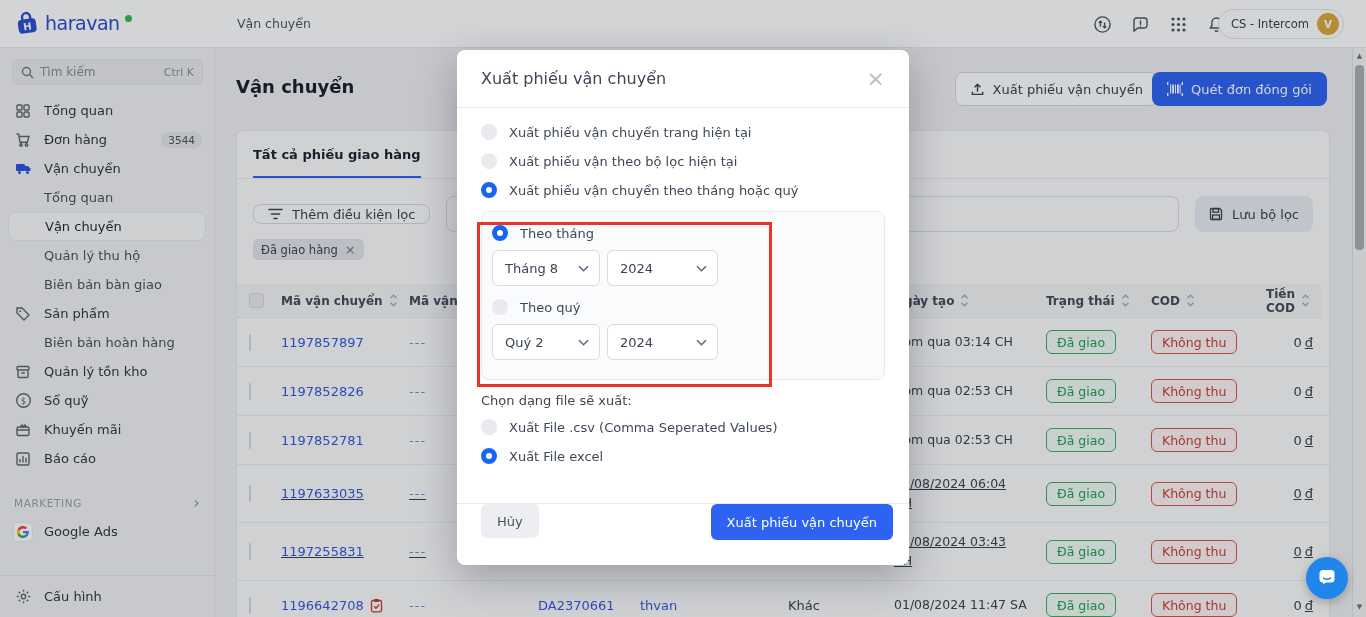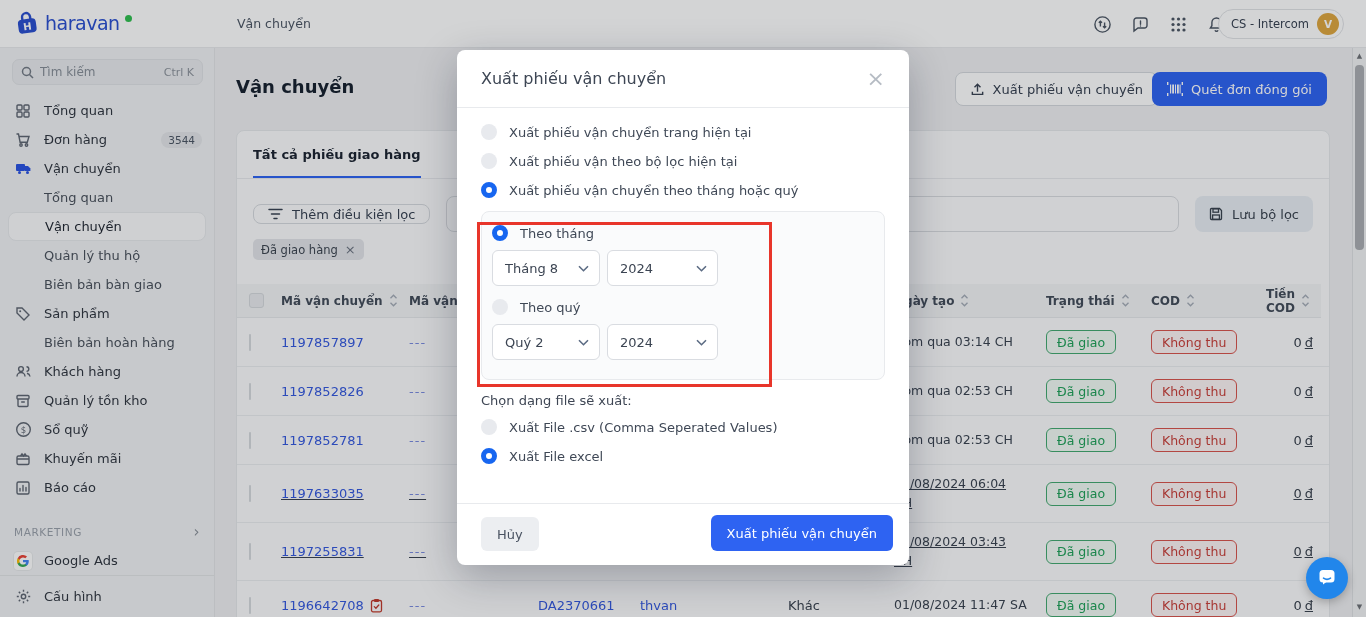--- a/index.html
+++ b/index.html
@@ -100,21 +100,21 @@
   .radio{width:16px;height:16px;border-radius:50%;background:#e8eaee;flex:none;}
   .radio.on{background:#fff;border:5px solid #1766F0;}
   .panel{margin-top:3px;border:1px solid #e8eaed;border-radius:8px;background:#fafbfc;padding:13px 10px 16px;position:relative;}
   .sel-row{display:flex;gap:7px;margin-top:9px;margin-bottom:13px;}
   .select{height:36px;border:1px solid #d9dce1;border-radius:6px;background:#fff;display:flex;align-items:center;padding:0 10px 0 12px;color:#3b4452;font-size:13px;cursor:pointer;}
   .select .chev{margin-left:auto;display:flex;color:#5b6b83;}
   .select.w1{width:108px;}
   .select.w2{width:111px;}
   .annotate{position:absolute;left:20px;top:172px;width:295px;height:165px;border:3px solid var(--annotation-red);z-index:60;pointer-events:none;}
   .file-label{margin:13px 0 11px;color:#3e4654;font-size:13px;}
-  .m-footer{position:absolute;left:0;right:0;bottom:0;height:62px;border-top:1px solid #e8eaed;display:flex;align-items:flex-end;justify-content:space-between;padding:0 16px 14px 24px;}
+  .m-footer{position:absolute;left:0;right:0;bottom:0;height:62px;border-top:1px solid #e8eaed;display:flex;align-items:flex-start;justify-content:space-between;padding:0 16px 14px 24px;}
   .btn-cancel{height:34px;padding:0 16px;background:#eceef1;border-radius:6px;color:#4a5362;font-size:13px;display:flex;align-items:center;cursor:pointer;}
   .btn-submit{height:36px;padding:0 16px;background:var(--accent);border-radius:6px;color:#fff;font-size:13px;display:flex;align-items:center;cursor:pointer;}
 
   .chat-fab{position:absolute;left:1306px;top:557px;width:42px;height:42px;border-radius:50%;background:var(--chat-blue);z-index:60;display:flex;align-items:center;justify-content:center;box-shadow:0 3px 10px rgba(0,0,0,.25);cursor:pointer;}
   svg{display:block;}
 </style>
 </head>
 <body>
 
 <div class="stage">
@@ -238,30 +238,20 @@
               <circle cx="5.2" cy="5.2" r="1" fill="#5f6672" stroke="none"></circle>
           </svg>
           </span>
         <span>Sản phẩm</span>
       </div>
       <div class="mi sub">
         <span>Biên bản hoàn hàng</span>
       </div>
       <div class="mi">
         <span class="ic">
-          <svg width="17" height="17" viewBox="0 0 17 17" fill="none" stroke="#5f6672" stroke-width="1.4">
-            <circle cx="6" cy="6" r="2.4"></circle>
-              <path d="M2 13.5a4 4 0 0 1 8 0"></path>
-            <path d="M11.5 8.4a2.3 2.3 0 1 0 0-4.6M12 10.3a4 4 0 0 1 3 3.2"></path>
-          </svg>
-          </span>
-        <span>Khách hàng</span>
-      </div>
-      <div class="mi">
-        <span class="ic">
           <svg width="16" height="16" viewBox="0 0 16 16" fill="none" stroke="#5f6672" stroke-width="1.4">
             <rect x="2" y="2.5" width="12" height="3.5" rx="1"></rect>
               <path d="M3 6v6.5a1 1 0 0 0 1 1h8a1 1 0 0 0 1-1V6M6.2 9h3.6"></path>
           </svg>
           </span>
         <span>Quản lý tồn kho</span>
       </div>
       <div class="mi">
         <span class="ic">
           <svg width="17" height="17" viewBox="0 0 17 17" fill="none" stroke="#5f6672" stroke-width="1.4">

